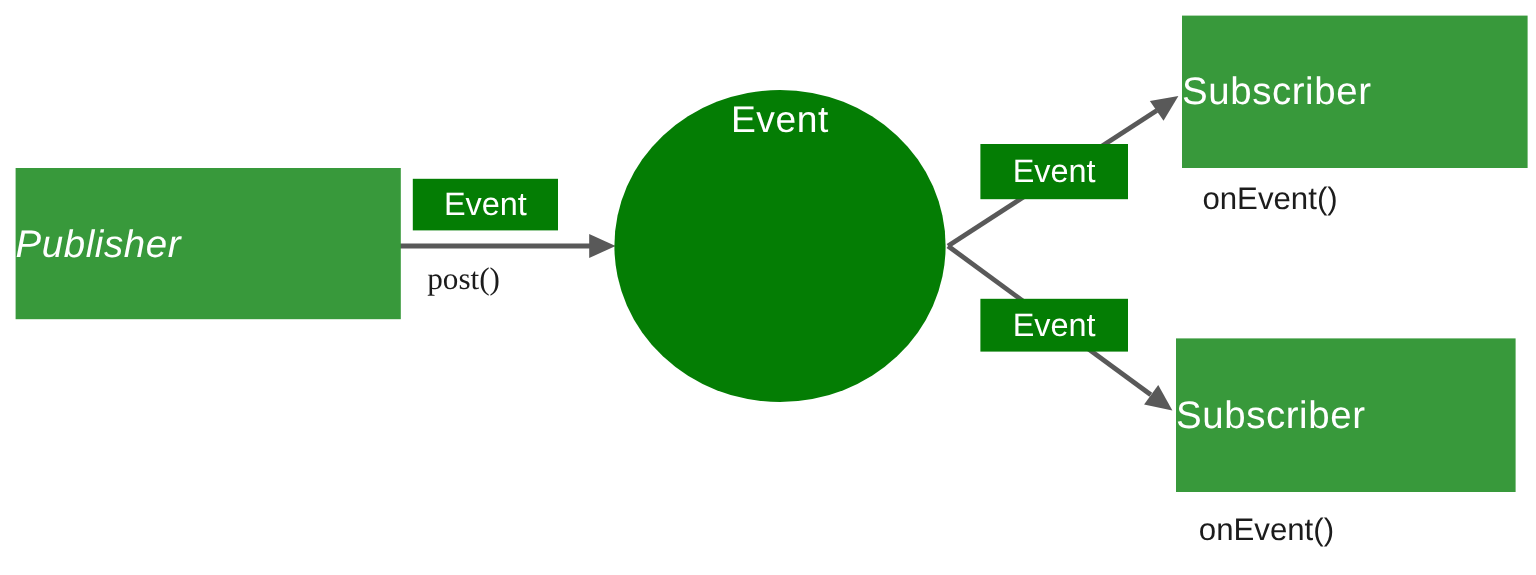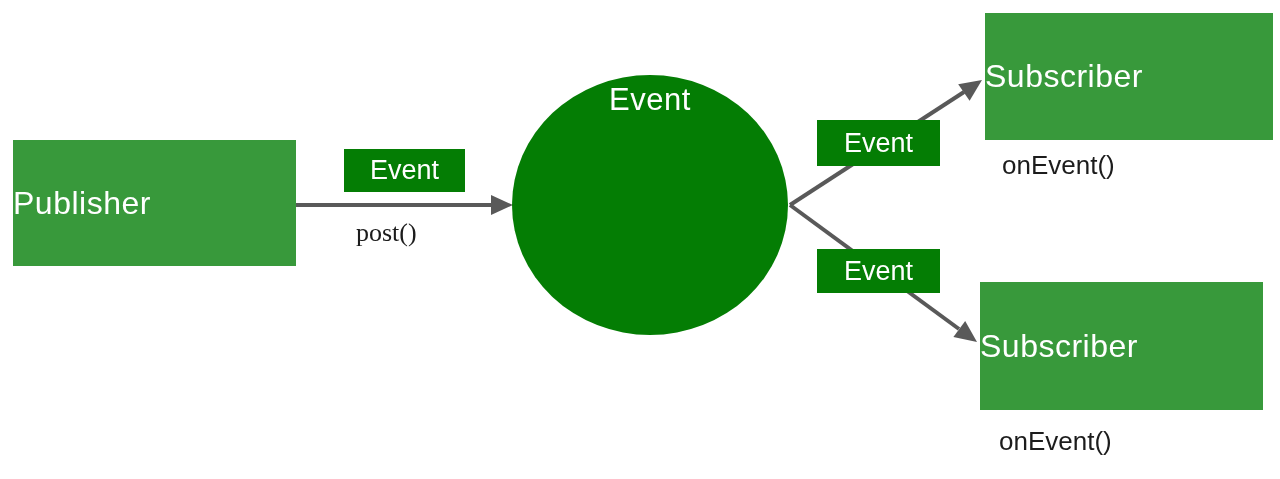--- a/index.html
+++ b/index.html
@@ -28,21 +28,21 @@
   .connector-head { fill: var(--arrow-gray); stroke: none; }
   .node {
     position: absolute;
     display: flex;
     align-items: center;
     background: var(--node-green);
     color: var(--label-text);
     font-size: 32px;
     letter-spacing: 0.5px;
   }
-  .node-publisher   { left: 13px;  top: 140px; width: 283px; height: 126px; }
+  .node-publisher   { left: 13px;  top: 140px; width: 321px; height: 126px; font-style: italic; }
   .node-sub-top     { left: 985px; top: 13px;  width: 288px; height: 127px; }
   .node-sub-bottom  { left: 980px; top: 282px; width: 283px; height: 128px; }
   .node-bus {
     left: 512px; top: 75px;
     width: 276px; height: 260px;
     border-radius: 50%;
     background: var(--bus-green);
     flex-direction: column;
     font-size: 31px;
     line-height: 49px;

